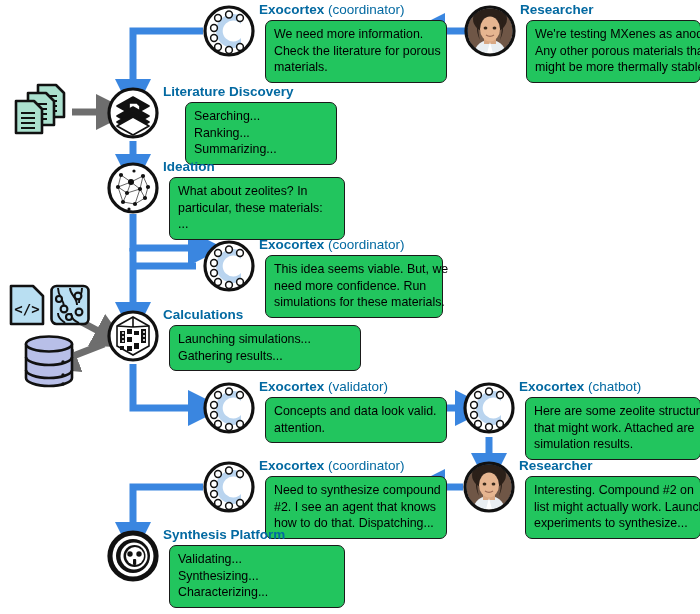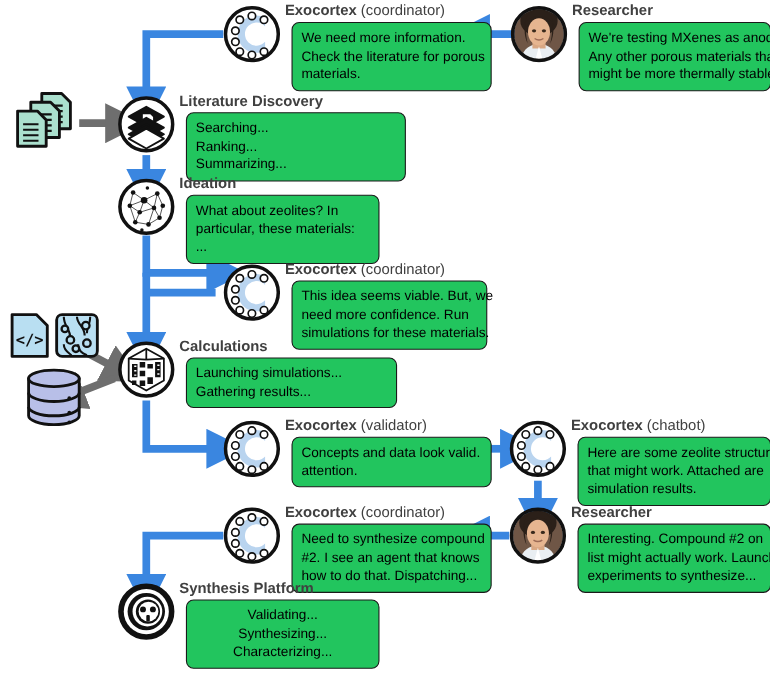--- a/index.html
+++ b/index.html
@@ -12,21 +12,21 @@
     -webkit-font-smoothing:antialiased;
   }
   #stage{position:absolute;left:0;top:0;width:700px;height:614px;}
   .arrows{position:absolute;left:0;top:0;width:700px;height:614px;pointer-events:none;}
 
   
   .node{position:absolute;}
   .node .icon{position:absolute;left:0;top:0;width:52px;height:52px;}
   .node .title{
     position:absolute;left:56px;top:-3px;
-    font-size:13.5px;line-height:15px;color:#404040;white-space:nowrap;
+    font-size:13.5px;line-height:15px;color:#0369a1;white-space:nowrap;
   }
   .node .title b{font-weight:bold;}
   .node .title .role{font-weight:normal;}
   .bubble{
     position:absolute;left:62px;top:15px;
     border:1.6px solid #1a1a1a;border-radius:7px;background:#22c55e;
     padding:5px 8px 6px 8px;
     font-size:12.4px;line-height:16.6px;color:#000;
     box-sizing:border-box;
   }
@@ -191,21 +191,21 @@
       <circle cx="26" cy="26" r="24" fill="#fff" stroke="#111" stroke-width="3.2"></circle>
       <g stroke="#111" stroke-width="1.7" stroke-linejoin="round">
         <path d="M26,10 L42,19 L26,28 L10,19 Z" fill="#111"></path>
         <path d="M22,16 h8 l3,3 v6 h-11 z" fill="#fff"></path>
         <path d="M26,20 L42,29 L26,38 L10,29 Z" fill="#111"></path>
         <path d="M26,26 L42,35 L26,44 L10,35 Z" fill="#111"></path>
         <path d="M26,30 L42,39 L26,48 L10,39 Z" fill="#fff"></path>
       </g>
     </svg>
     <div class="title"><b>Literature Discovery</b> <span class="role"></span></div>
-    <div class="bubble" style="width:200px;left:62px;">
+    <div class="bubble" style="width:152px;left:78px;">
       <div class="ln">Searching...</div>
       <div class="ln">Ranking...</div>
       <div class="ln">Summarizing...</div>
     </div>
   </div>
 
   <div class="node" style="left:107px;top:162px;">
     <svg class="icon" viewBox="0 0 52 52">
       <circle cx="26" cy="26" r="24" fill="#fff" stroke="#111" stroke-width="3.2"></circle>
       <g stroke="#555" stroke-width="0.9" fill="none">
@@ -396,20 +396,20 @@
       <circle cx="27" cy="26" r="13.5" fill="#fff"></circle>
       <circle cx="27.5" cy="26" r="11" fill="#111"></circle>
       <circle cx="28" cy="26" r="9" fill="#fff"></circle>
       <g fill="#111">
         <circle cx="23" cy="24" r="2.7"></circle>
         <circle cx="32" cy="24" r="2.7"></circle>
         <rect x="26" y="29" width="3.2" height="6" rx="1"></rect>
       </g>
     </svg>
     <div class="title"><b>Synthesis Platform</b> <span class="role"></span></div>
-    <div class="bubble" style="width:176px;left:62px;text-align:center;">
+    <div class="bubble" style="width:176px;left:62px;">
       <div class="ln">Validating...</div>
       <div class="ln">Synthesizing...</div>
       <div class="ln">Characterizing...</div>
     </div>
   </div>
 
 </div>
 
 </body></html>

